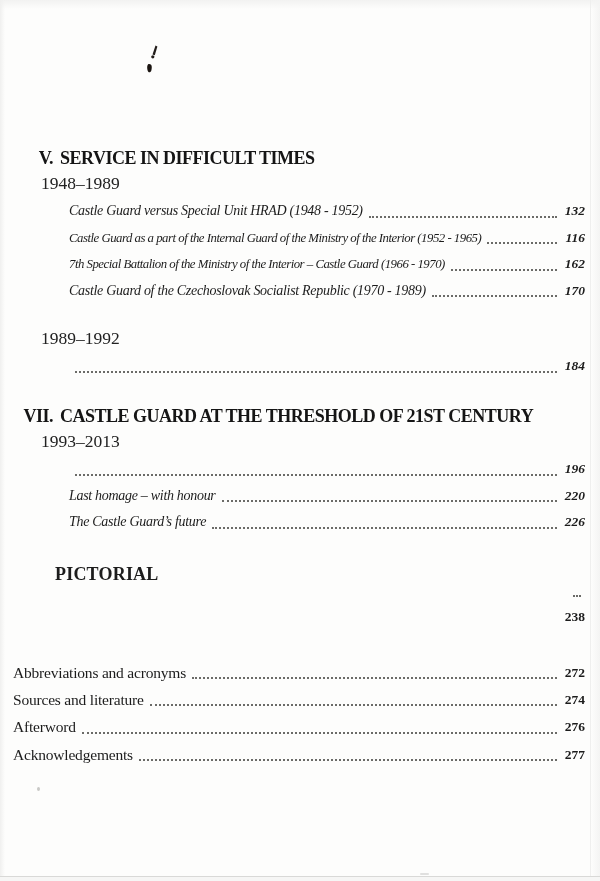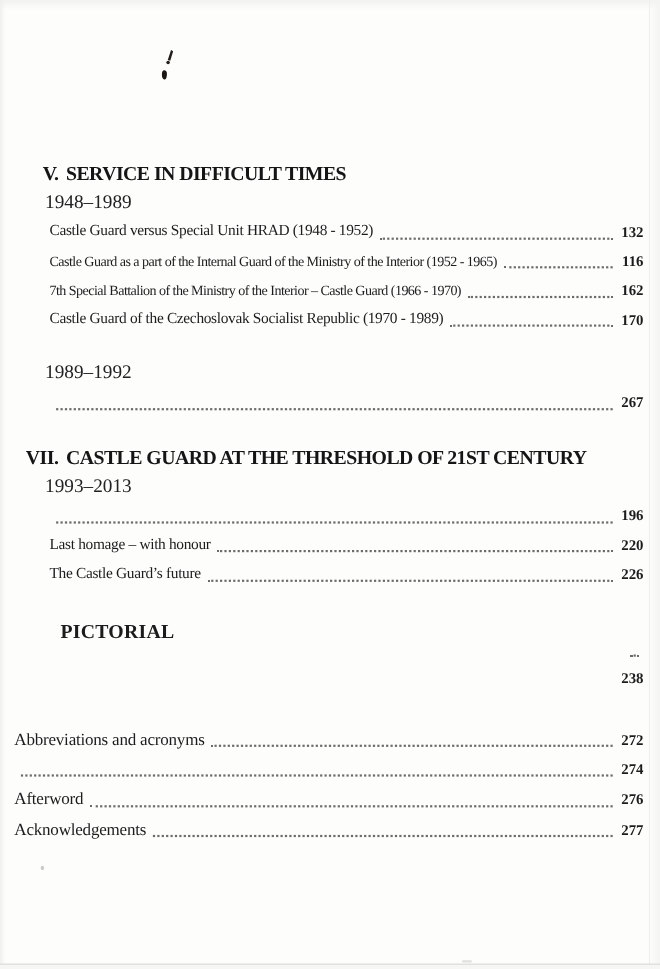--- a/index.html
+++ b/index.html
@@ -31,21 +31,21 @@
   .speck-2 { left: 420px; top: 873px; width: 9px; height: 2px; border-radius: 1px; opacity: .55; }
 
   .content { position: absolute; inset: 0; padding: 145px 15px 0 13px; box-sizing: border-box; }
 
   .section-head { display: flex; font-weight: bold; font-size: 18px; letter-spacing: -0.5px; line-height: 26px; color: #151515; }
   .num   { width: 40px; padding-right: 7px; text-align: right; flex: 0 0 auto; box-sizing: content-box; }
   .title { flex: 1; white-space: nowrap; }
 
   .years { margin-left: 28px; font-size: 17.5px; line-height: 22px; margin-top: 1px; color: #222; }
 
-  .entries { margin-left: 32px; margin-top: 4px; }
+  .entries { margin-left: 56px; margin-top: 4px; font-style: italic; }
 
   .row { display: flex; font-size: 14px; line-height: 26.6px; letter-spacing: -0.3px; }
   .row .label { white-space: nowrap; flex: 0 1 auto; }
   .row.condensed .label { font-size: 12.8px; letter-spacing: -0.5px; }
   .leader {
     flex: 1 1 8px; min-width: 8px;
     border-bottom: 2px dotted #6b6b68;
     align-self: flex-end; margin: 0 4px 7px 6px;
   }
   .pagenum { font-weight: bold; font-size: 13.5px; letter-spacing: 0; min-width: 24px; text-align: right; flex: 0 0 auto; }
@@ -107,21 +107,21 @@
           <span class="pagenum">170</span>
         </div>
       </div>
     </section>
 
     <section class="section">
       <div class="years">1989–1992</div>
       <div class="entries">
         <div class="row">
           <span class="leader"></span>
-          <span class="pagenum">267</span>
+          <span class="pagenum">184</span>
         </div>
       </div>
     </section>
 
     <section class="section">
       <div class="section-head">
         <span class="num">VII.</span>
         <span class="title">CASTLE GUARD AT THE THRESHOLD OF 21ST CENTURY</span>
       </div>
       <div class="years">1993–2013</div>
@@ -149,20 +149,21 @@
       <span class="pagenum">238</span>
     </div>
 
     <div class="back">
       <div class="row">
         <span class="label">Abbreviations and acronyms</span>
         <span class="leader"></span>
         <span class="pagenum">272</span>
       </div>
       <div class="row">
+        <span class="label">Sources and literature</span>
         <span class="leader"></span>
         <span class="pagenum">274</span>
       </div>
       <div class="row">
         <span class="label">Afterword</span>
         <span class="leader"></span>
         <span class="pagenum">276</span>
       </div>
       <div class="row">
         <span class="label">Acknowledgements</span>

